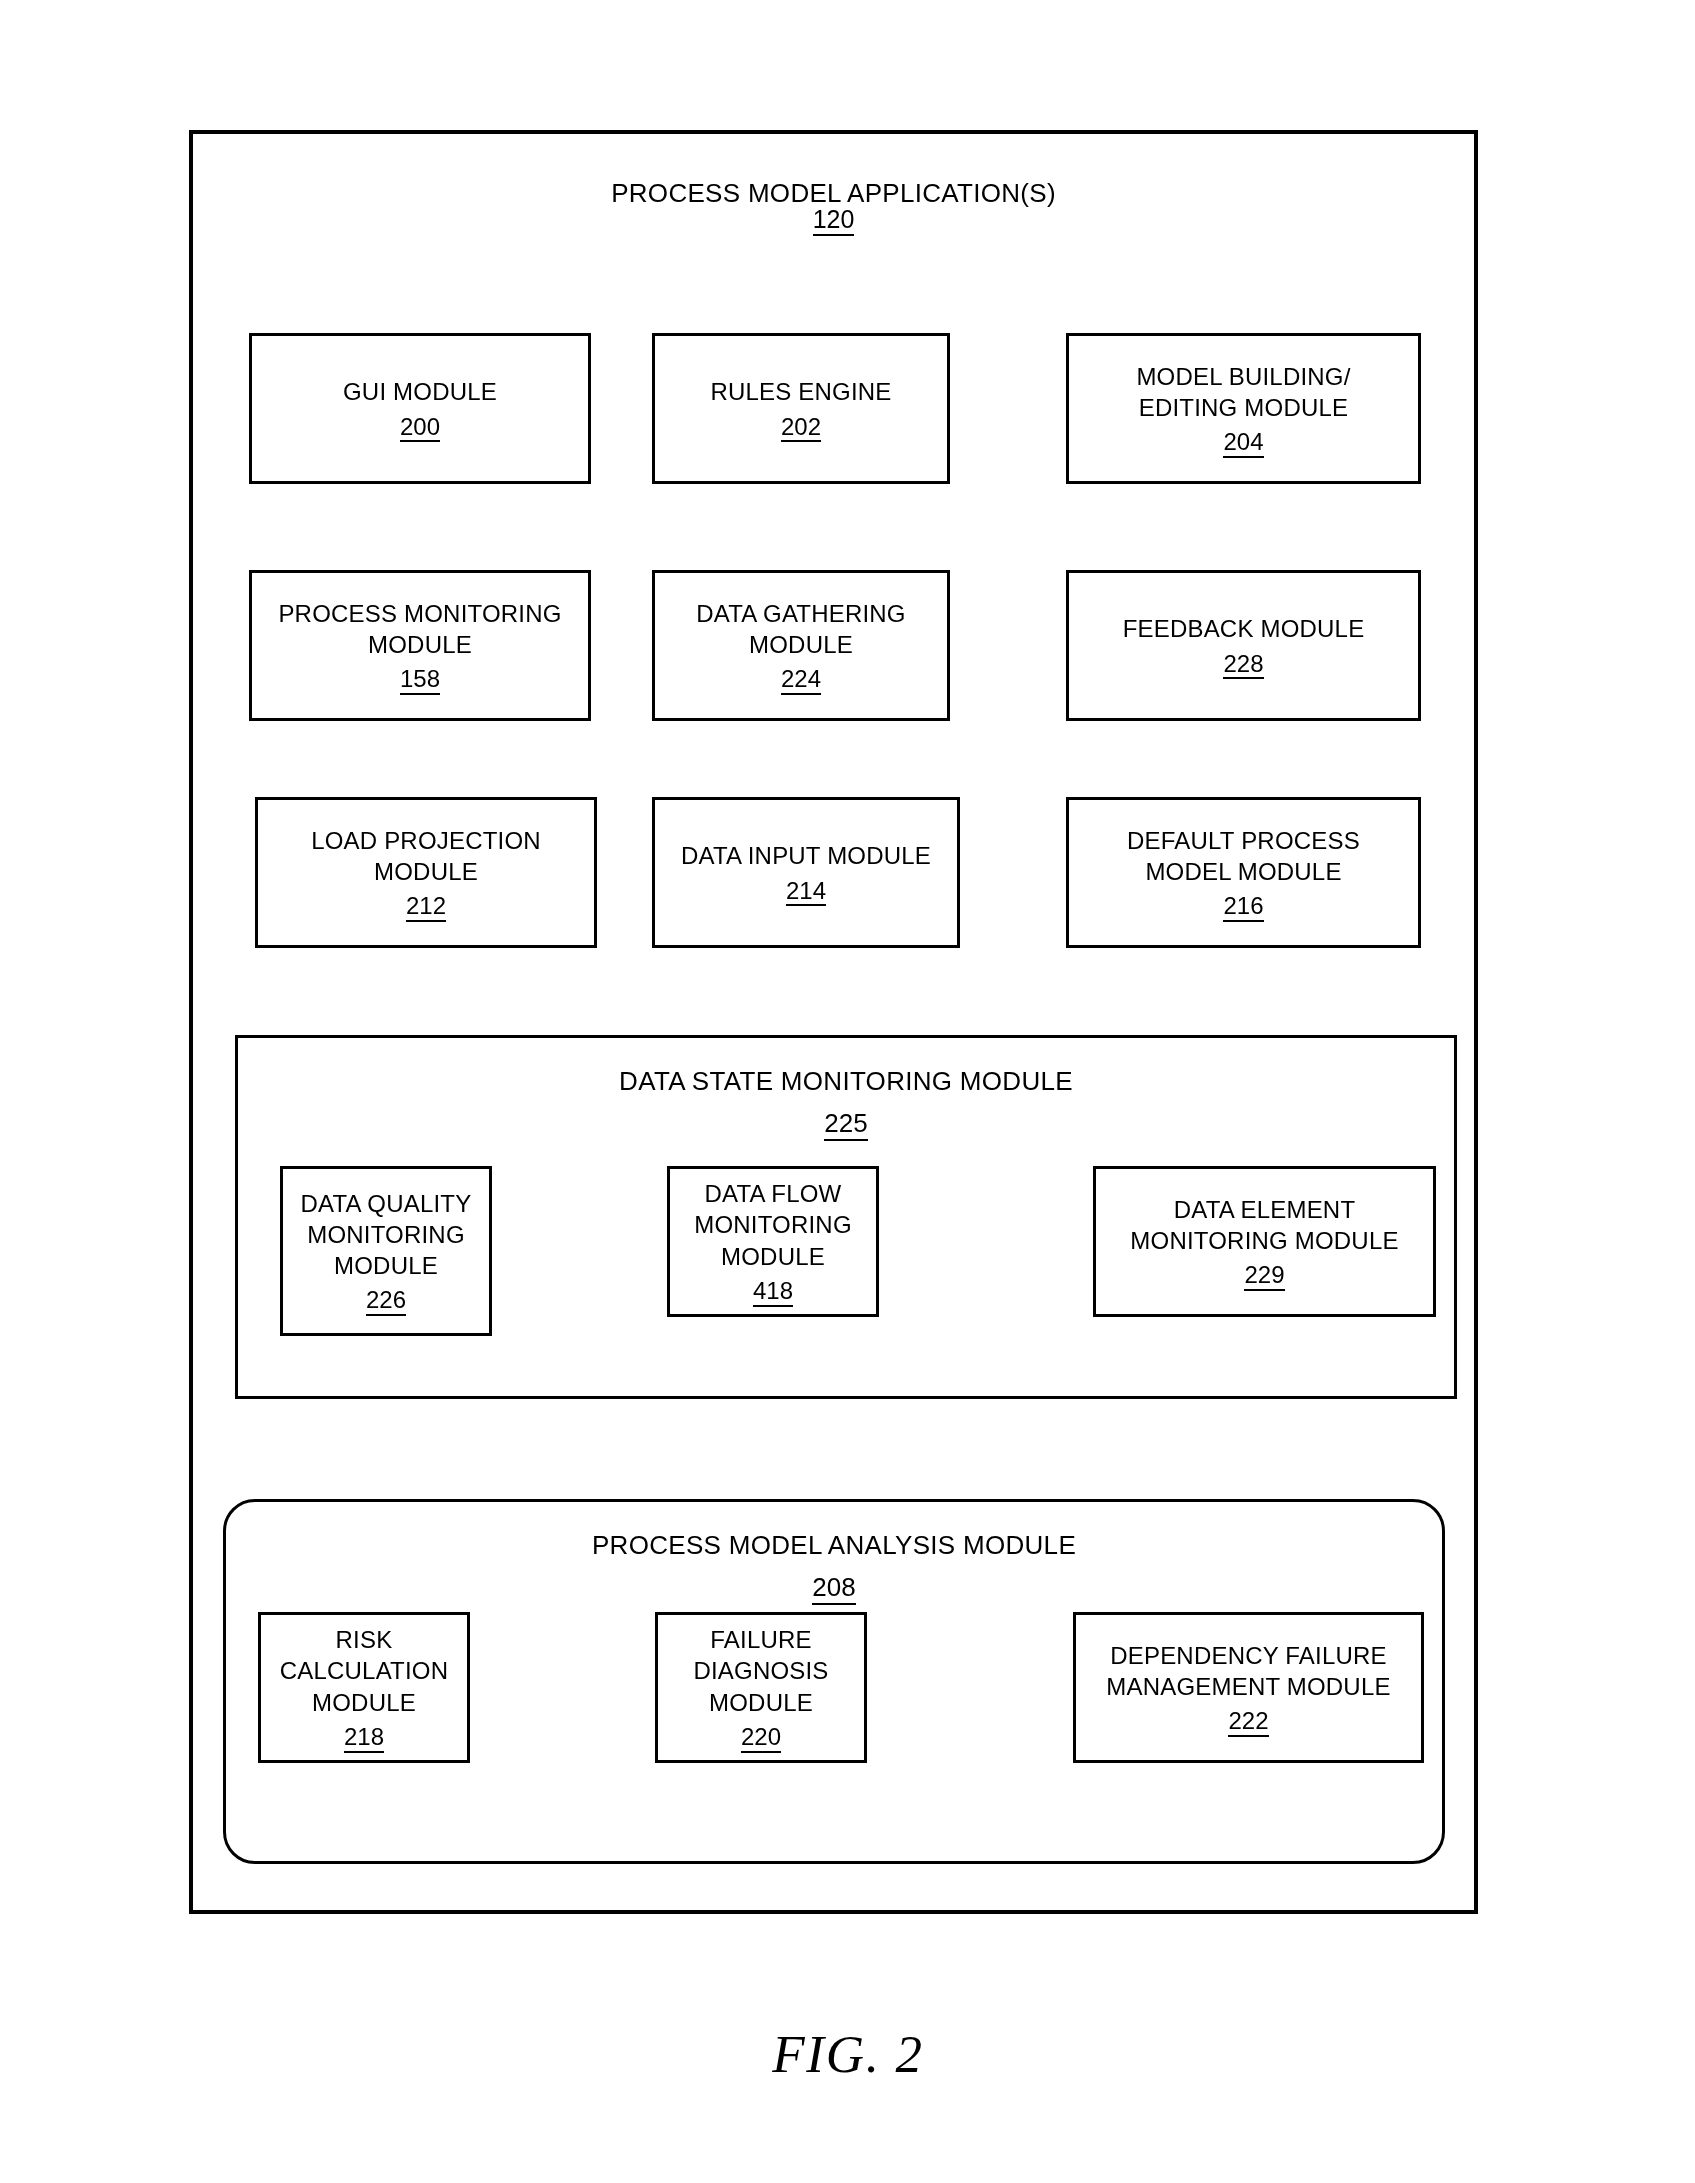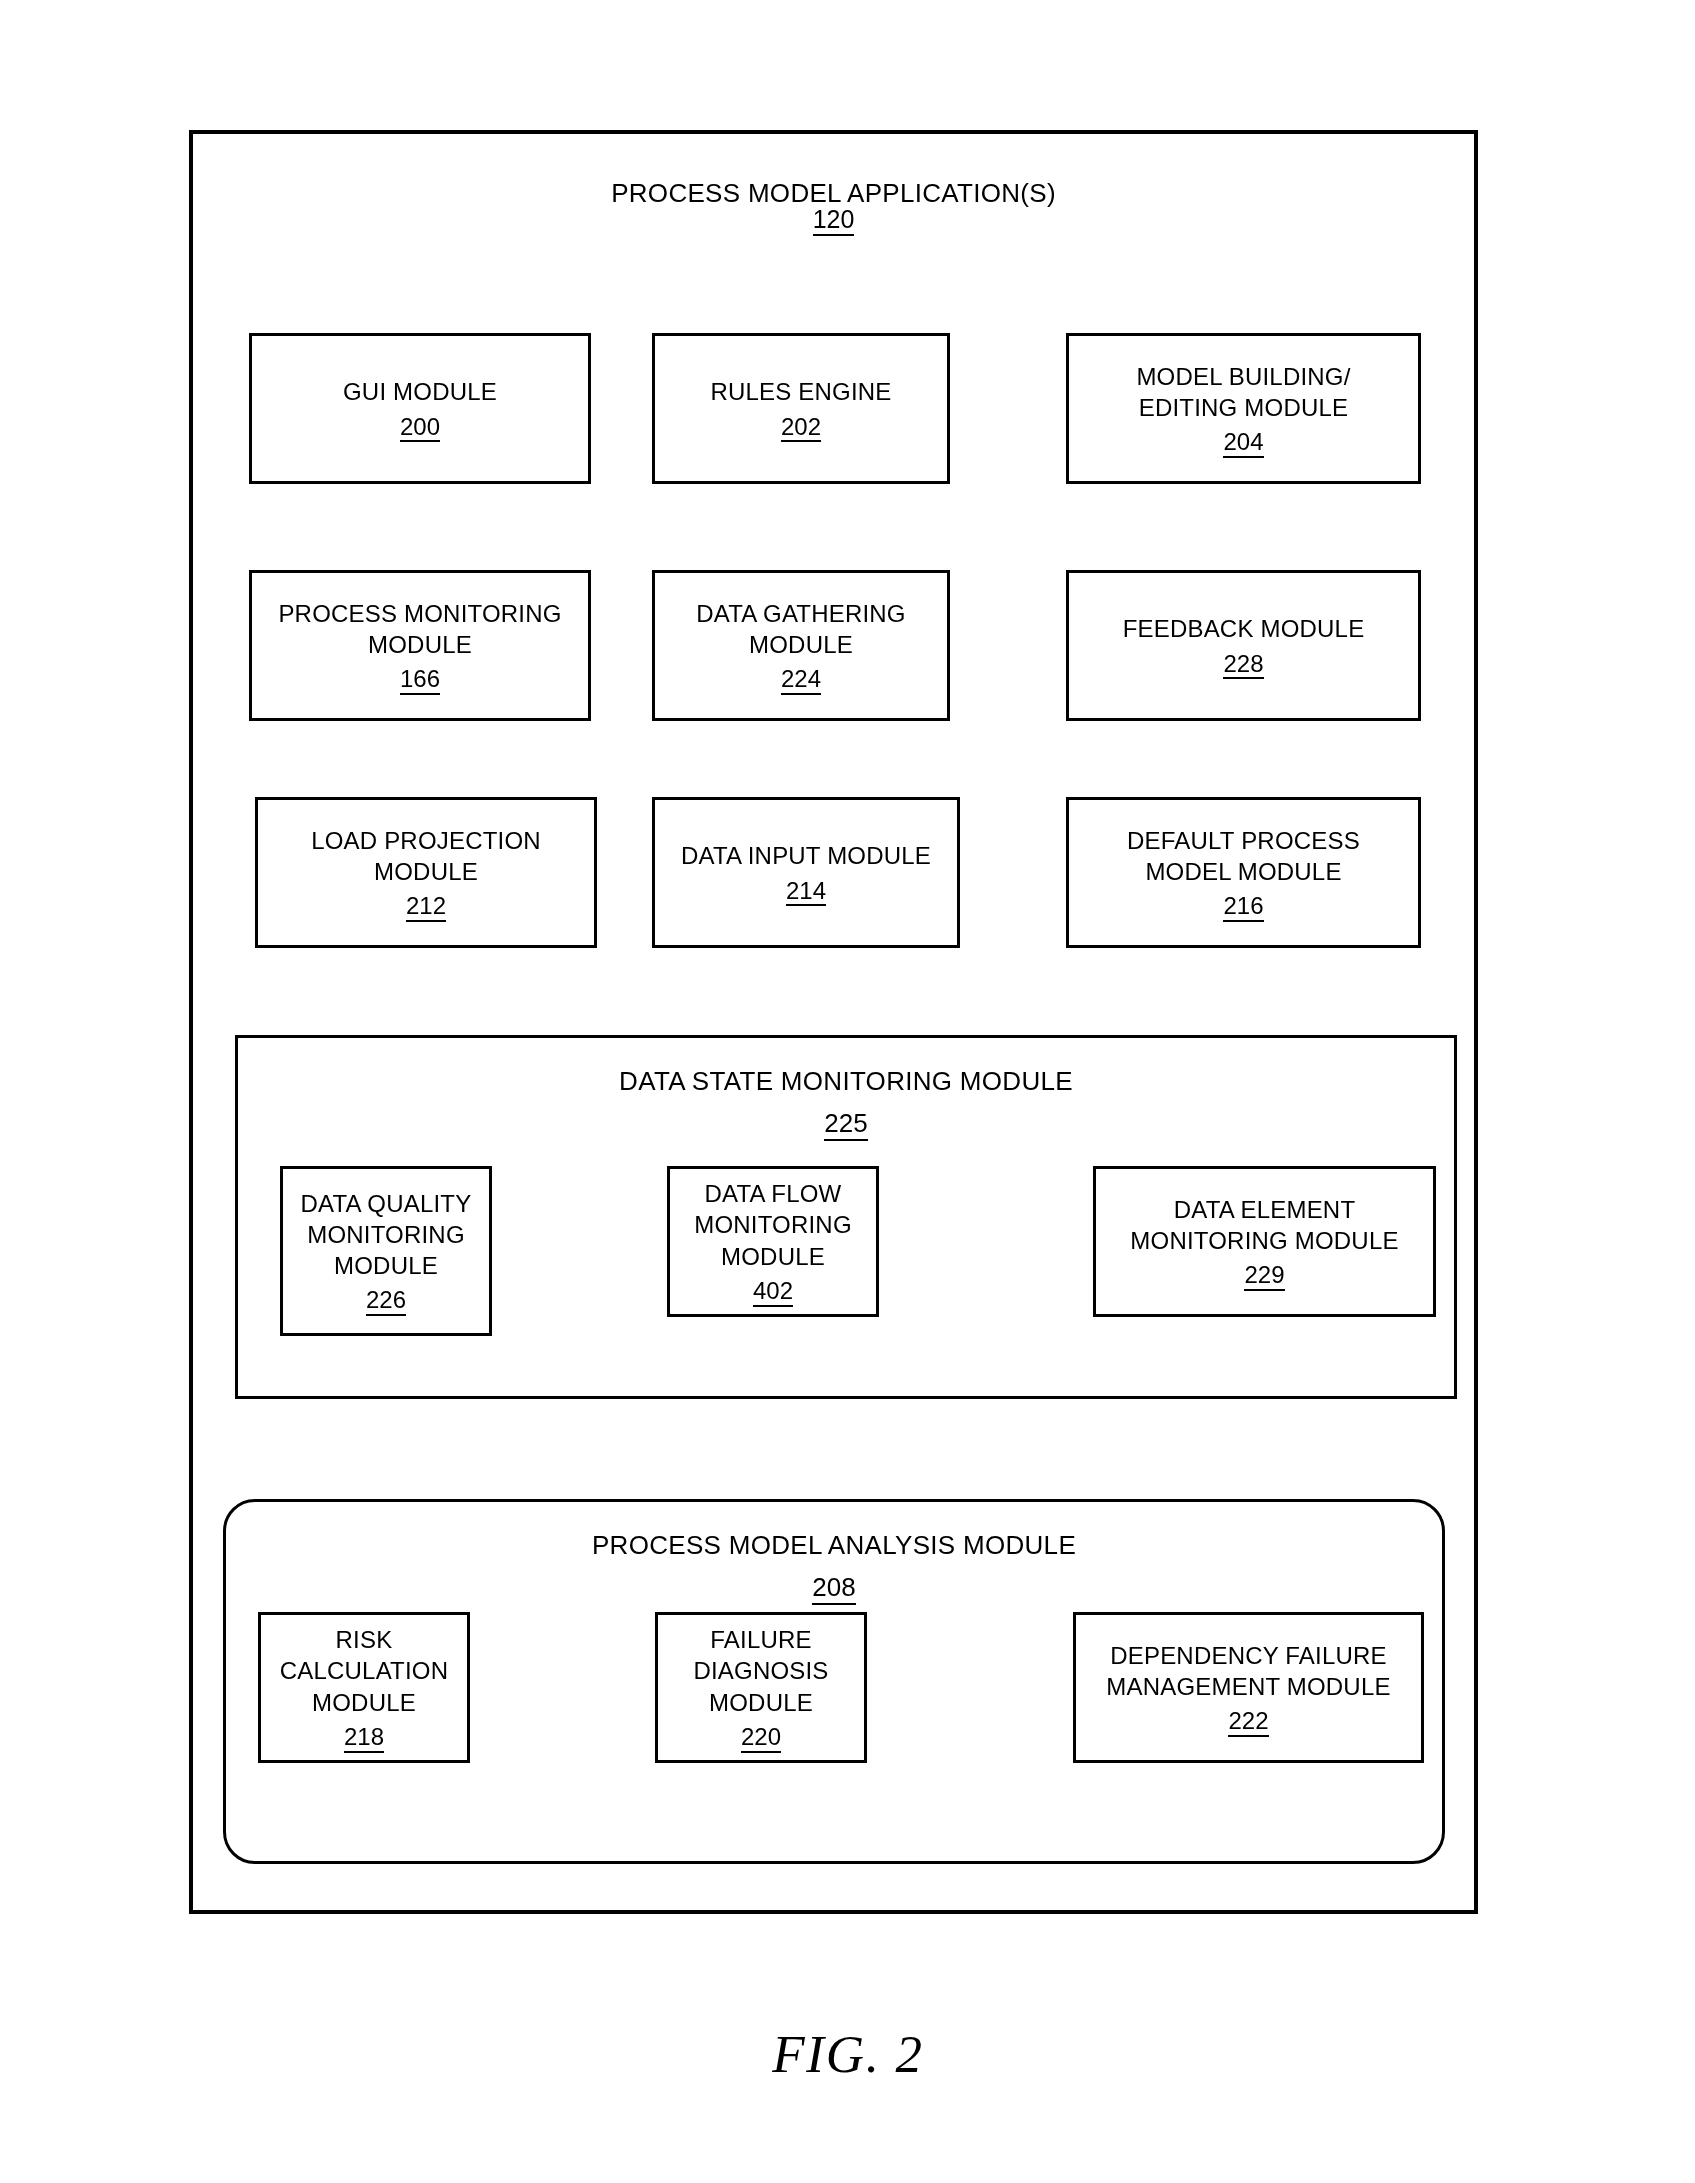--- a/index.html
+++ b/index.html
@@ -158,21 +158,21 @@
 EDITING MODULE</div>
       <div class="mod-ref">
         <span>204</span>
       </div>
     </div>
 
     <div class="mod-box" style="left:56px; top:436px; width:342px; height:151px;">
       <div class="mod-label">PROCESS MONITORING
 MODULE</div>
       <div class="mod-ref">
-        <span>166</span>
+        <span>158</span>
       </div>
     </div>
 
     <div class="mod-box" style="left:459px; top:436px; width:298px; height:151px;">
       <div class="mod-label">DATA GATHERING
 MODULE</div>
       <div class="mod-ref">
         <span>224</span>
       </div>
     </div>
@@ -219,21 +219,21 @@
 MONITORING MODULE</div>
         <div class="mod-ref">
           <span>226</span>
         </div>
       </div>
 
       <div class="mod-box" style="left:429px; top:128px; width:212px; height:151px;">
         <div class="mod-label">DATA FLOW
 MONITORING MODULE</div>
         <div class="mod-ref">
-          <span>402</span>
+          <span>418</span>
         </div>
       </div>
 
       <div class="mod-box" style="left:855px; top:128px; width:343px; height:151px;">
         <div class="mod-label">DATA ELEMENT
 MONITORING MODULE</div>
         <div class="mod-ref">
           <span>229</span>
         </div>
       </div>

